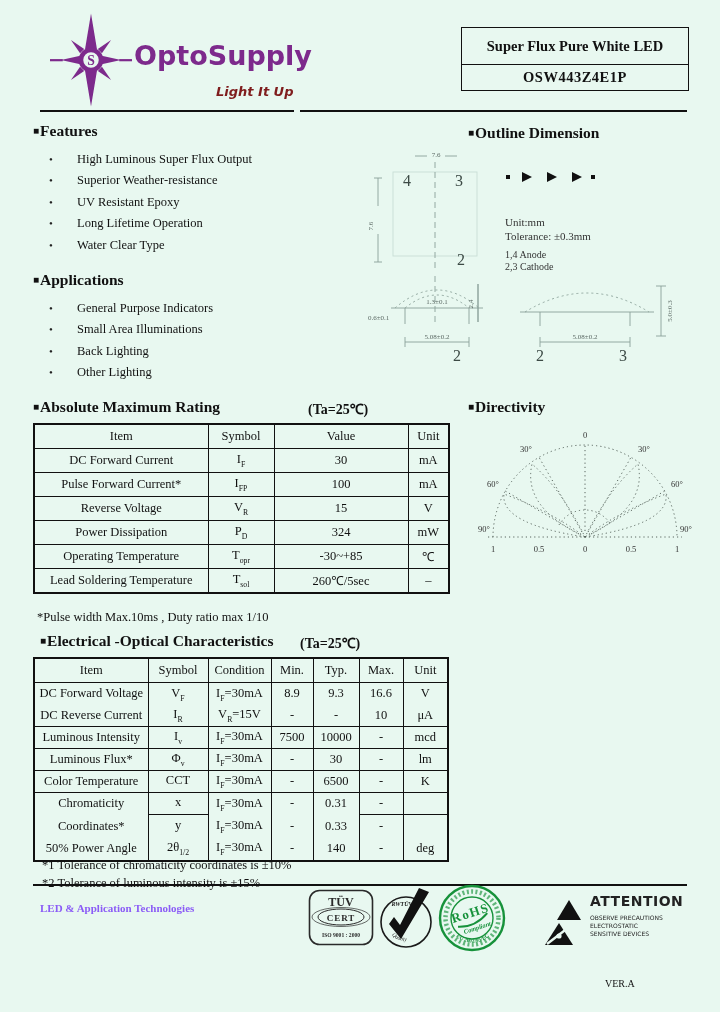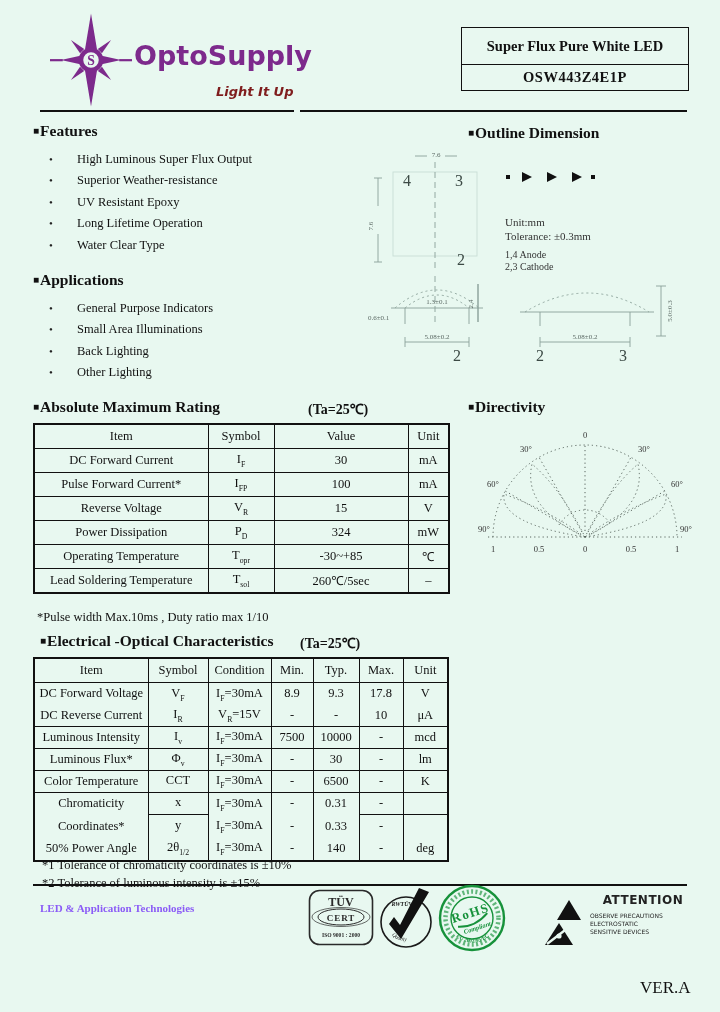--- a/index.html
+++ b/index.html
@@ -309,21 +309,21 @@
       <th>Typ.</th>
       <th>Max.</th>
       <th>Unit</th>
     </tr>
     <tr style="height:22px">
       <td class="il">DC Forward Voltage</td>
       <td><span>V</span><sub>F</sub></td>
       <td><span>I</span><sub>F</sub><span>=30mA</span></td>
       <td>8.9</td>
       <td>9.3</td>
-      <td>17.8</td>
+      <td>16.6</td>
       <td>V</td>
     </tr>
     <tr class="rb" style="height:22px">
       <td class="il">DC Reverse Current</td>
       <td><span>I</span><sub>R</sub></td>
       <td><span>V</span><sub>R</sub><span>=15V</span></td>
       <td>-</td>
       <td>-</td>
       <td>10</td>
       <td>μA</td>
@@ -428,23 +428,23 @@
     </text>
   </svg>
 
   <svg class="abs" style="left:543px;top:898px" width="46" height="48" viewBox="0 0 46 48">
     <polygon points="26,2 38,22 14,22" fill="#111"></polygon>
     <polygon points="16,25 30,47 2,47" fill="#111"></polygon>
     <line x1="4" y1="46" x2="30" y2="26" stroke="#e8f8f0" stroke-width="2.4"></line>
     <circle cx="16" cy="38" r="2.6" fill="#e8f8f0"></circle>
   </svg>
   <div class="abs" style="left:590px;top:893px;width:106px;color:#222">
-    <div style="text-align:center;font-family:'DejaVu Sans',sans-serif;font-size:12px;font-weight:bold;letter-spacing:.5px">ATTENTION</div>
+    <div style="font-family:'DejaVu Sans',sans-serif;font-size:14px;font-weight:bold;letter-spacing:.5px">ATTENTION</div>
     <div style="margin-top:5px;font-family:'DejaVu Sans',sans-serif;font-size:6px;line-height:8px">
       <div>OBSERVE PRECAUTIONS</div>
       <div>ELECTROSTATIC</div>
       <div>SENSITIVE DEVICES</div>
     </div>
   </div>
 
-  <div class="abs" style="left:640px;top:978px;font-size:17px">VER.A</div>
+  <div class="abs" style="left:605px;top:978px;font-size:10px">VER.A</div>
 
 </div>
 
 </body></html>

